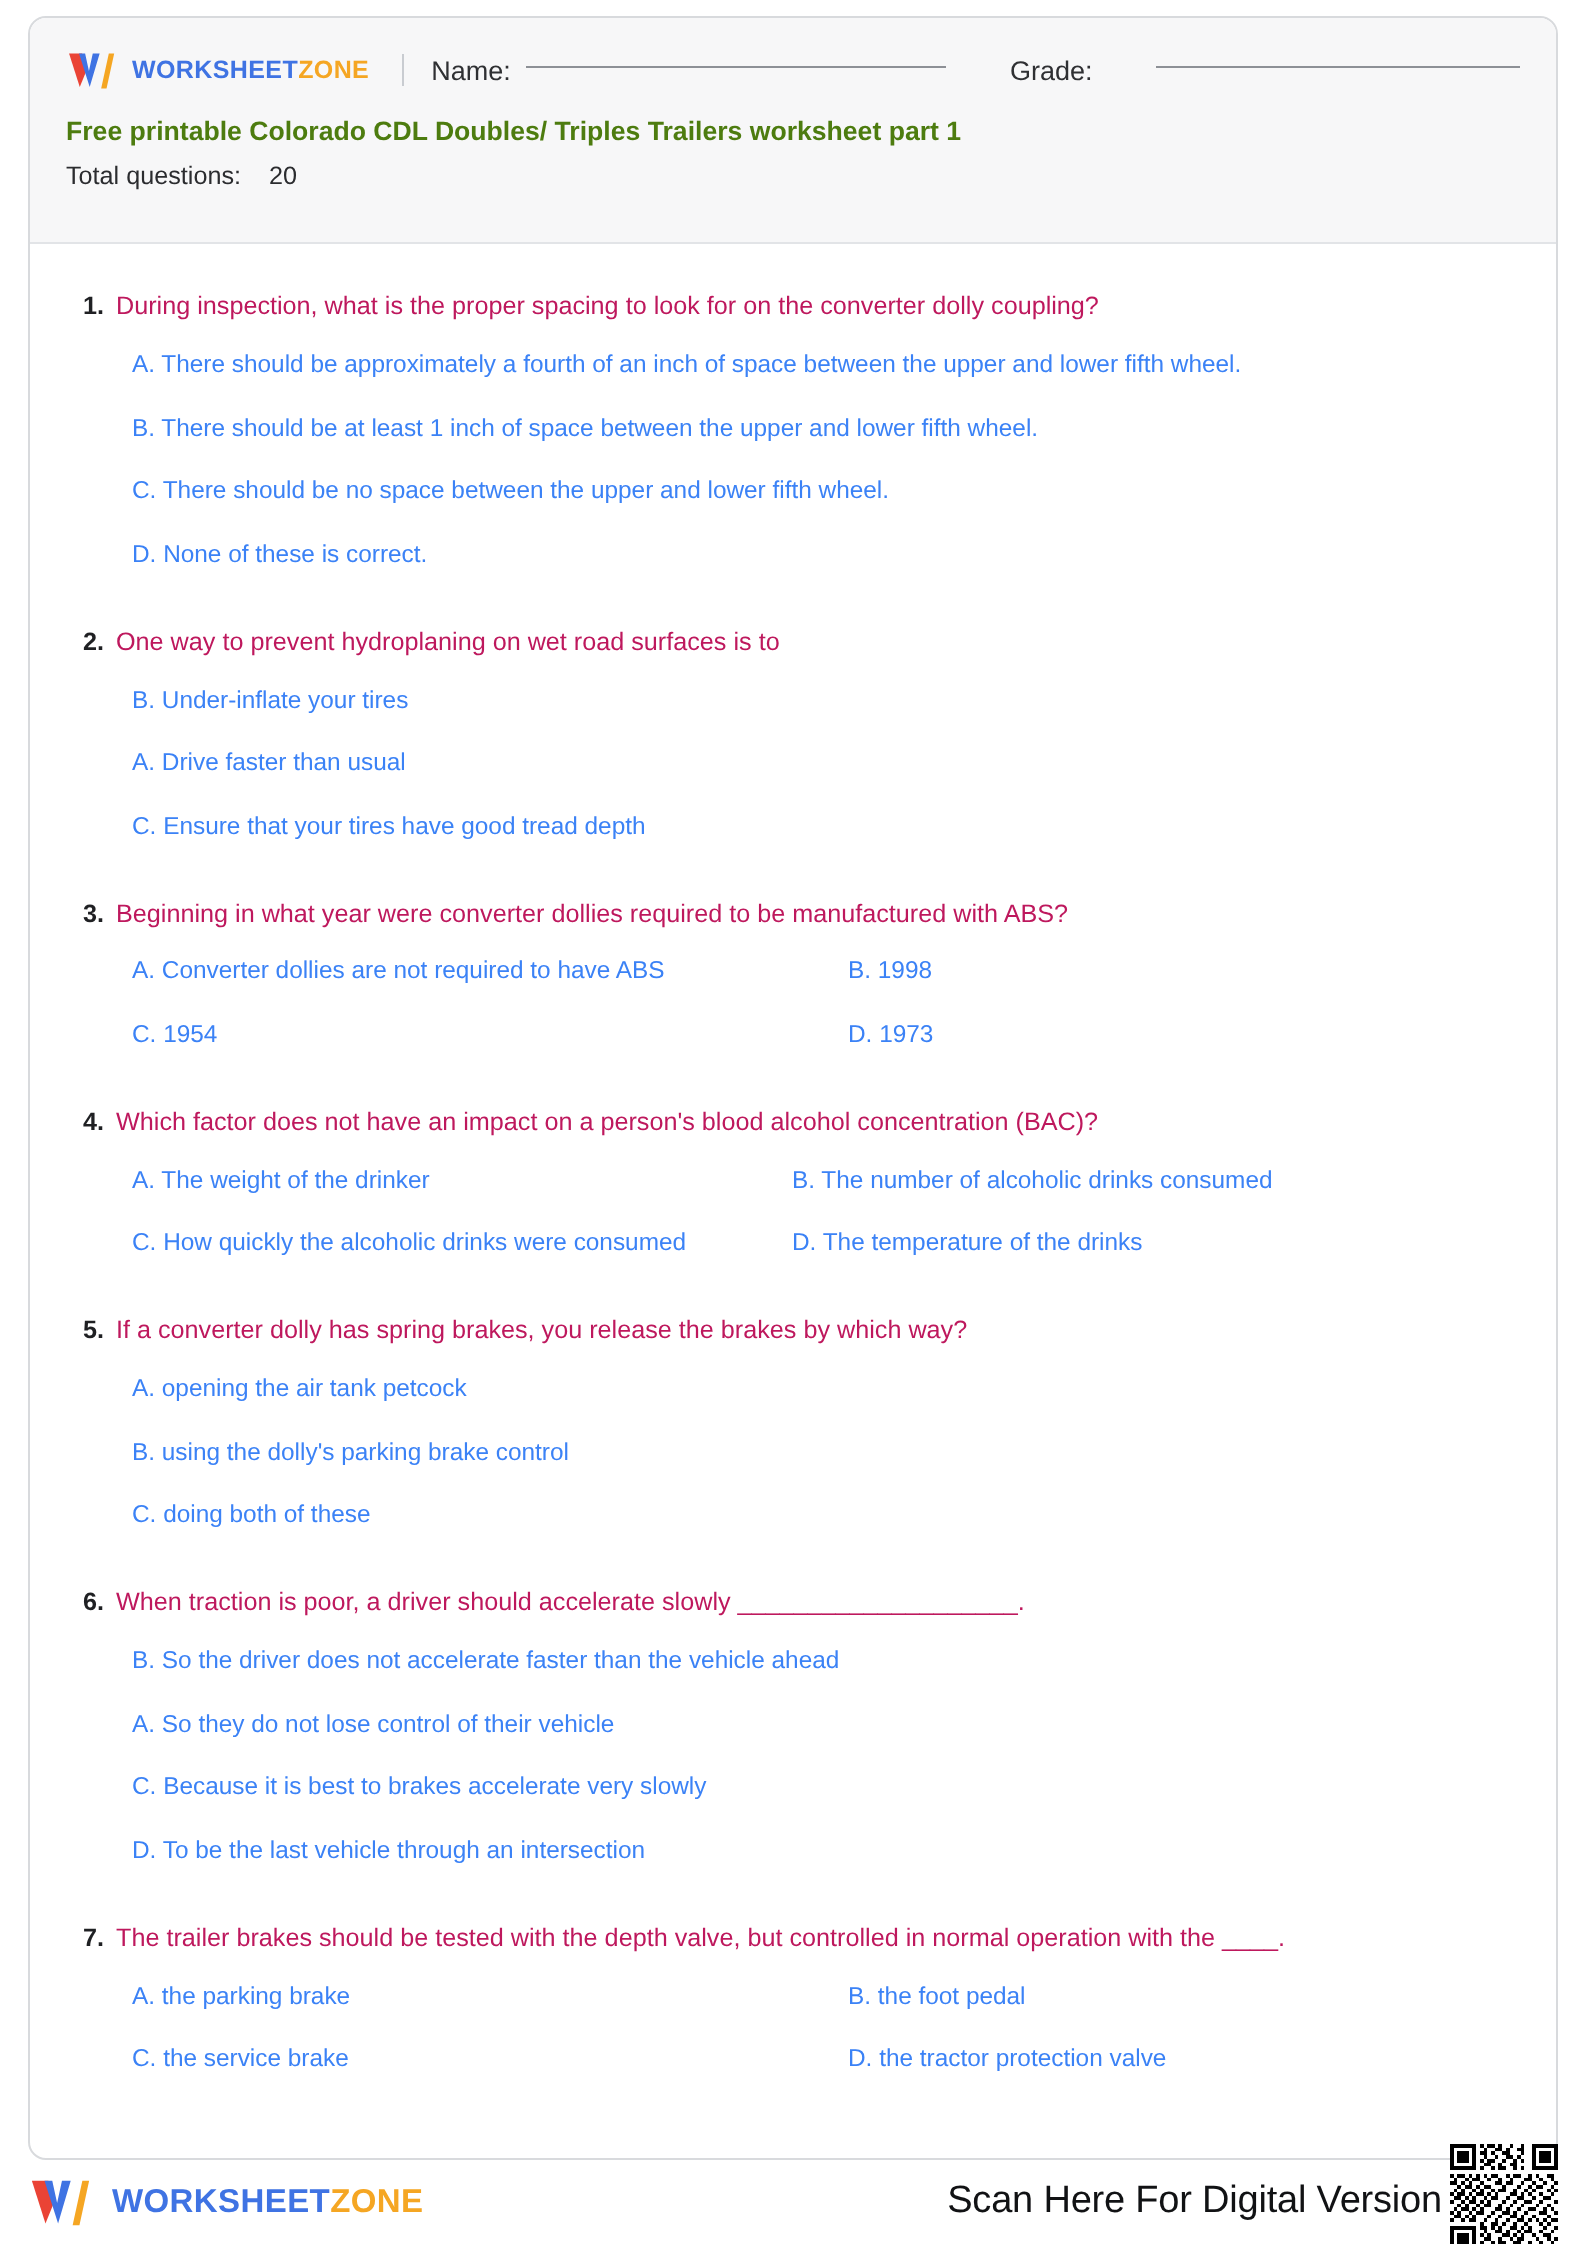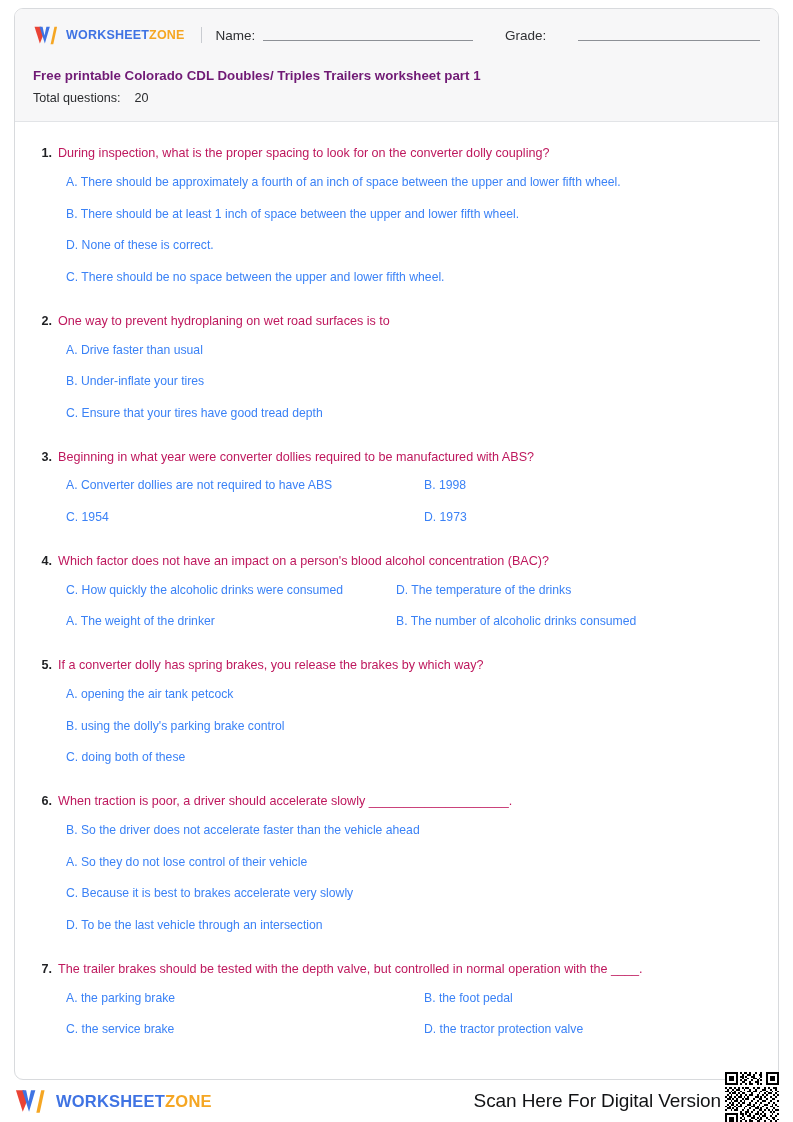--- a/index.html
+++ b/index.html
@@ -73,21 +73,21 @@
   .logo-divider {
     width: 1px;
     height: 16px;
     background: #c9ccd1;
     margin: 0 14px 0 16px;
     flex: 0 0 auto;
   }
 
   .field {
     display: flex;
-    align-items: flex-end;
+    align-items: center;
     flex: 1 1 auto;
     min-width: 0;
   }
   .field-label {
     font-size: 13.5px;
     color: #2f3033;
     white-space: nowrap;
     margin-right: 8px;
     flex: 0 0 auto;
   }
@@ -95,24 +95,24 @@
     flex: 1 1 auto;
     height: 1px;
     background: #8d9096;
     position: relative;
     top: -2px;
   }
   .field-name { max-width: 355px; }
   .field-grade { max-width: 255px; margin-left: 32px; gap: 24px; }
 
   .title {
-    margin-top: 18px;
+    margin-top: 8px;
     font-size: 13.3px;
     font-weight: 700;
-    color: #701a75;
+    color: #4d7c0f;
     line-height: 1.3;
   }
   .subtitle {
     margin-top: 6px;
     font-size: 12.6px;
     color: #2b2c2f;
     line-height: 1.3;
   }
   .subtitle .qcount { margin-left: 14px; }
 
@@ -248,32 +248,32 @@
 
     <div class="card-body">
         <div class="question">
           <div class="q-head">
             <span class="q-num">1.</span>
             <span class="q-text">During inspection, what is the proper spacing to look for on the converter dolly coupling?</span>
           </div>
           <div class="options">
             <div class="opt">A. There should be approximately a fourth of an inch of space between the upper and lower fifth wheel.</div>
             <div class="opt">B. There should be at least 1 inch of space between the upper and lower fifth wheel.</div>
+            <div class="opt">C. There should be no space between the upper and lower fifth wheel.</div>
             <div class="opt">D. None of these is correct.</div>
-            <div class="opt">C. There should be no space between the upper and lower fifth wheel.</div>
           </div>
         </div>
         <div class="question">
           <div class="q-head">
             <span class="q-num">2.</span>
             <span class="q-text">One way to prevent hydroplaning on wet road surfaces is to</span>
           </div>
           <div class="options">
+            <div class="opt">B. Under-inflate your tires</div>
             <div class="opt">A. Drive faster than usual</div>
-            <div class="opt">B. Under-inflate your tires</div>
             <div class="opt">C. Ensure that your tires have good tread depth</div>
           </div>
         </div>
         <div class="question">
           <div class="q-head">
             <span class="q-num">3.</span>
             <span class="q-text">Beginning in what year were converter dollies required to be manufactured with ABS?</span>
           </div>
           <div class="options">
             <div class="opt-row">
@@ -286,26 +286,26 @@
             </div>
           </div>
         </div>
         <div class="question">
           <div class="q-head">
             <span class="q-num">4.</span>
             <span class="q-text">Which factor does not have an impact on a person's blood alcohol concentration (BAC)?</span>
           </div>
           <div class="options">
             <div class="opt-row narrow">
+              <div class="opt opt-col-a">A. The weight of the drinker</div>
+              <div class="opt opt-col-b">B. The number of alcoholic drinks consumed</div>
+            </div>
+            <div class="opt-row narrow">
               <div class="opt opt-col-a">C. How quickly the alcoholic drinks were consumed</div>
               <div class="opt opt-col-b">D. The temperature of the drinks</div>
-            </div>
-            <div class="opt-row narrow">
-              <div class="opt opt-col-a">A. The weight of the drinker</div>
-              <div class="opt opt-col-b">B. The number of alcoholic drinks consumed</div>
             </div>
           </div>
         </div>
         <div class="question">
           <div class="q-head">
             <span class="q-num">5.</span>
             <span class="q-text">If a converter dolly has spring brakes, you release the brakes by which way?</span>
           </div>
           <div class="options">
             <div class="opt">A. opening the air tank petcock</div>

